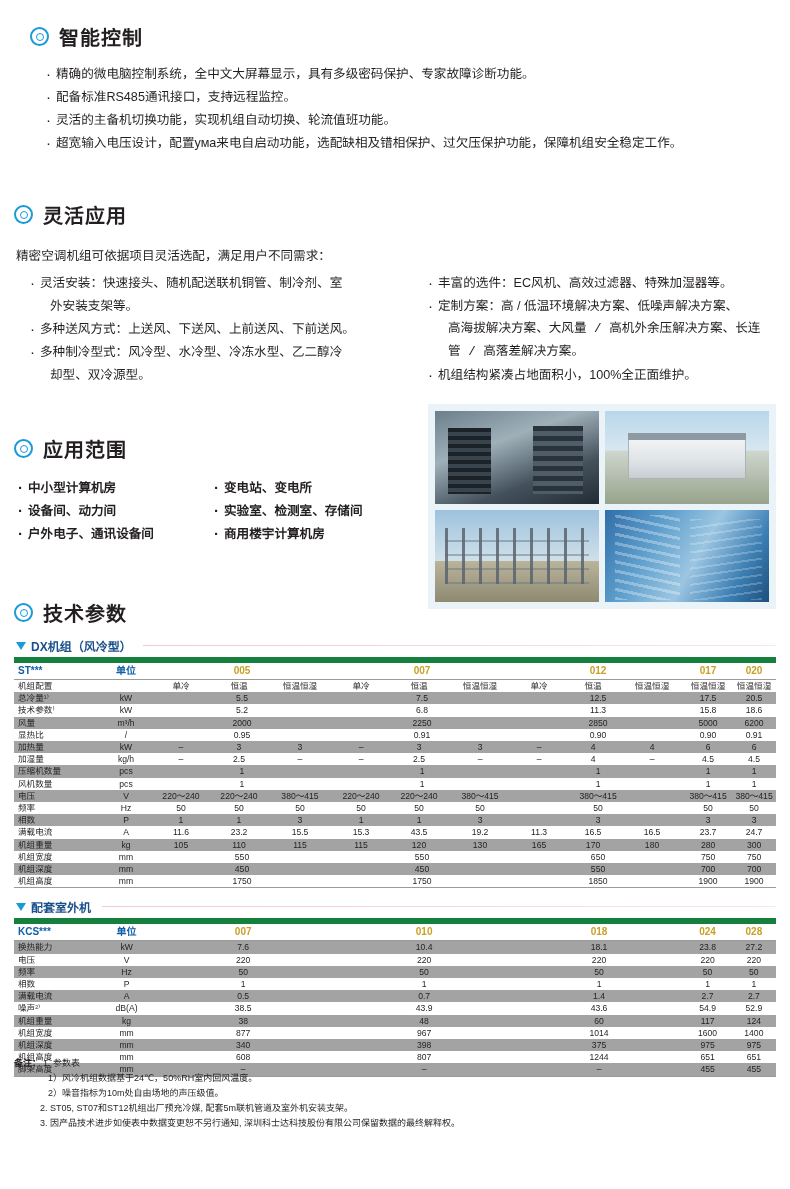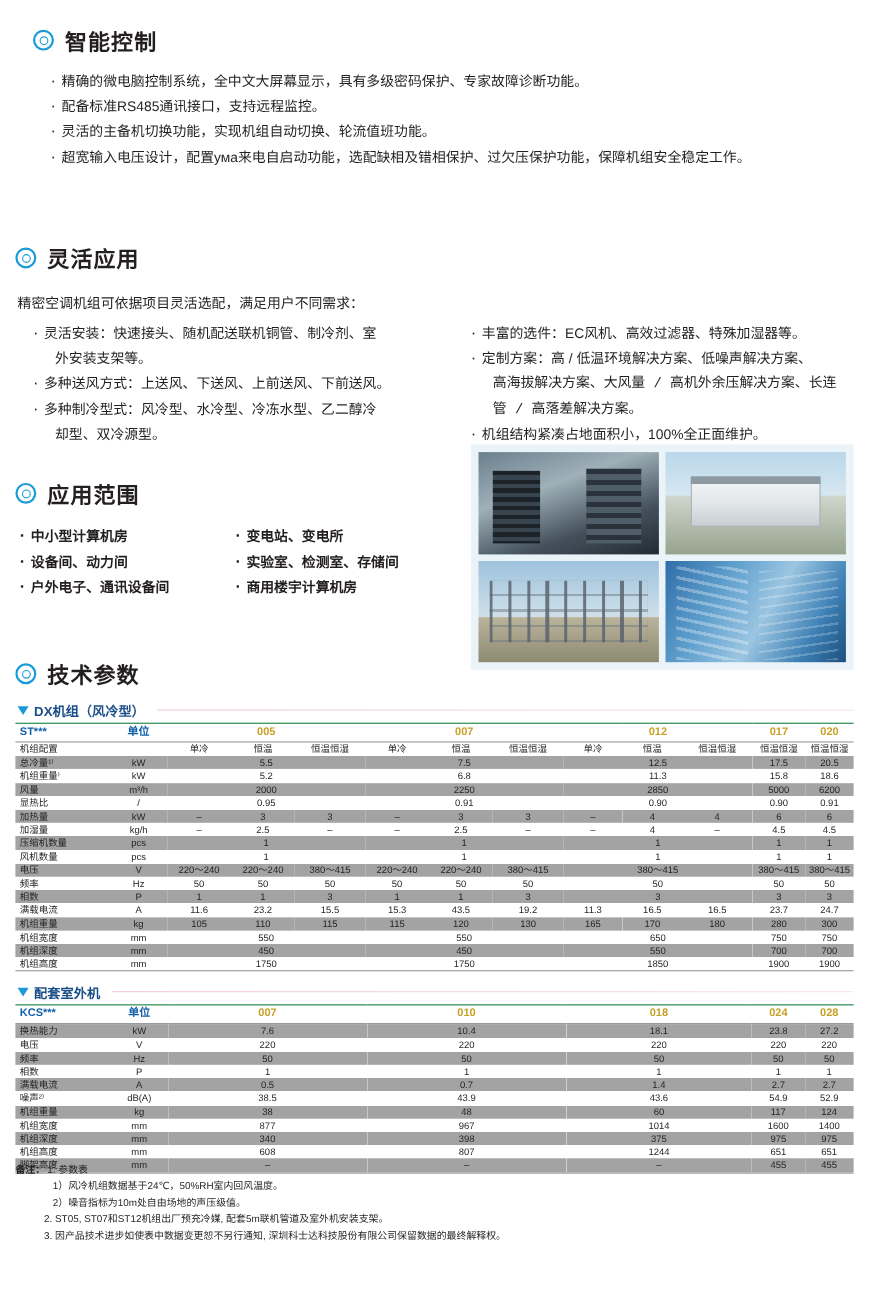--- a/index.html
+++ b/index.html
@@ -81,21 +81,21 @@
   .cont {
     padding-left: 22px;
     font-size: 12.6px;
     line-height: 23px;
   }
 
   
   #sec-intelligent { position: absolute; left: 30px; top: 22px; width: 762px; }
   #sec-intelligent .body { margin-top: 12px; margin-left: 14px; }
 
-  #sec-flexible { position: absolute; left: 14px; top: 220px; width: 762px; }
+  #sec-flexible { position: absolute; left: 14px; top: 200px; width: 762px; }
   #sec-flexible .intro { margin-top: 16px; margin-left: 2px; font-size: 12.6px; line-height: 23px;}
   #sec-flexible .cols { display: flex; margin-top: 4px; }
   #sec-flexible .col-l { width: 412px; padding-left: 14px; box-sizing: border-box;}
   #sec-flexible .col-r { width: 348px; }
 
   #sec-scope { position: absolute; left: 14px; top: 434px; width: 430px; }
   #sec-scope .grid { margin-top: 14px; display: flex; margin-left: 2px; font-weight: bold;}
   #sec-scope .grid .c1 { width: 196px; }
   #sec-scope .grid .c2 { width: 210px; }
 
@@ -215,21 +215,21 @@
     color: #c8a127;
   }
   table.spec tr.hdr td.left {
     color: #0f5fa8;
   }
   table.spec td.lbl {
     text-align: left;
     padding-left: 4px;
   }
   table.spec tr.alt { background: #a3a3a3; }
-  table.spec tr.hdr { border-top: 1px solid #15803d; border-bottom: 1px solid #9a9a9a; }
+  table.spec tr.hdr { border-top: 6px solid #15803d; border-bottom: 1px solid #9a9a9a; }
   .tbl-wrap { border-bottom: 1px solid #9a9a9a; }
   .vsep { border-left: 1px solid #bdbdbd; }
 
   
   #notes {
     position: absolute;
     left: 14px;
     top: 1056px;
     width: 762px;
     font-size: 9px;
@@ -380,21 +380,21 @@
             <tr class="alt">
               <td class="lbl">总冷量¹⁾</td>
               <td class="vsep">kW</td>
               <td colspan="3" class="vsep">5.5</td>
               <td colspan="3" class="vsep">7.5</td>
               <td colspan="3" class="vsep">12.5</td>
               <td class="vsep">17.5</td>
               <td class="vsep">20.5</td>
             </tr>
             <tr>
-              <td class="lbl">机组重量⁾</td>
+              <td class="lbl">技术参数⁾</td>
               <td class="vsep">kW</td>
               <td colspan="3" class="vsep">5.2</td>
               <td colspan="3" class="vsep">6.8</td>
               <td colspan="3" class="vsep">11.3</td>
               <td class="vsep">15.8</td>
               <td class="vsep">18.6</td>
             </tr>
             <tr class="alt">
               <td class="lbl">风量</td>
               <td class="vsep">m³/h</td>

